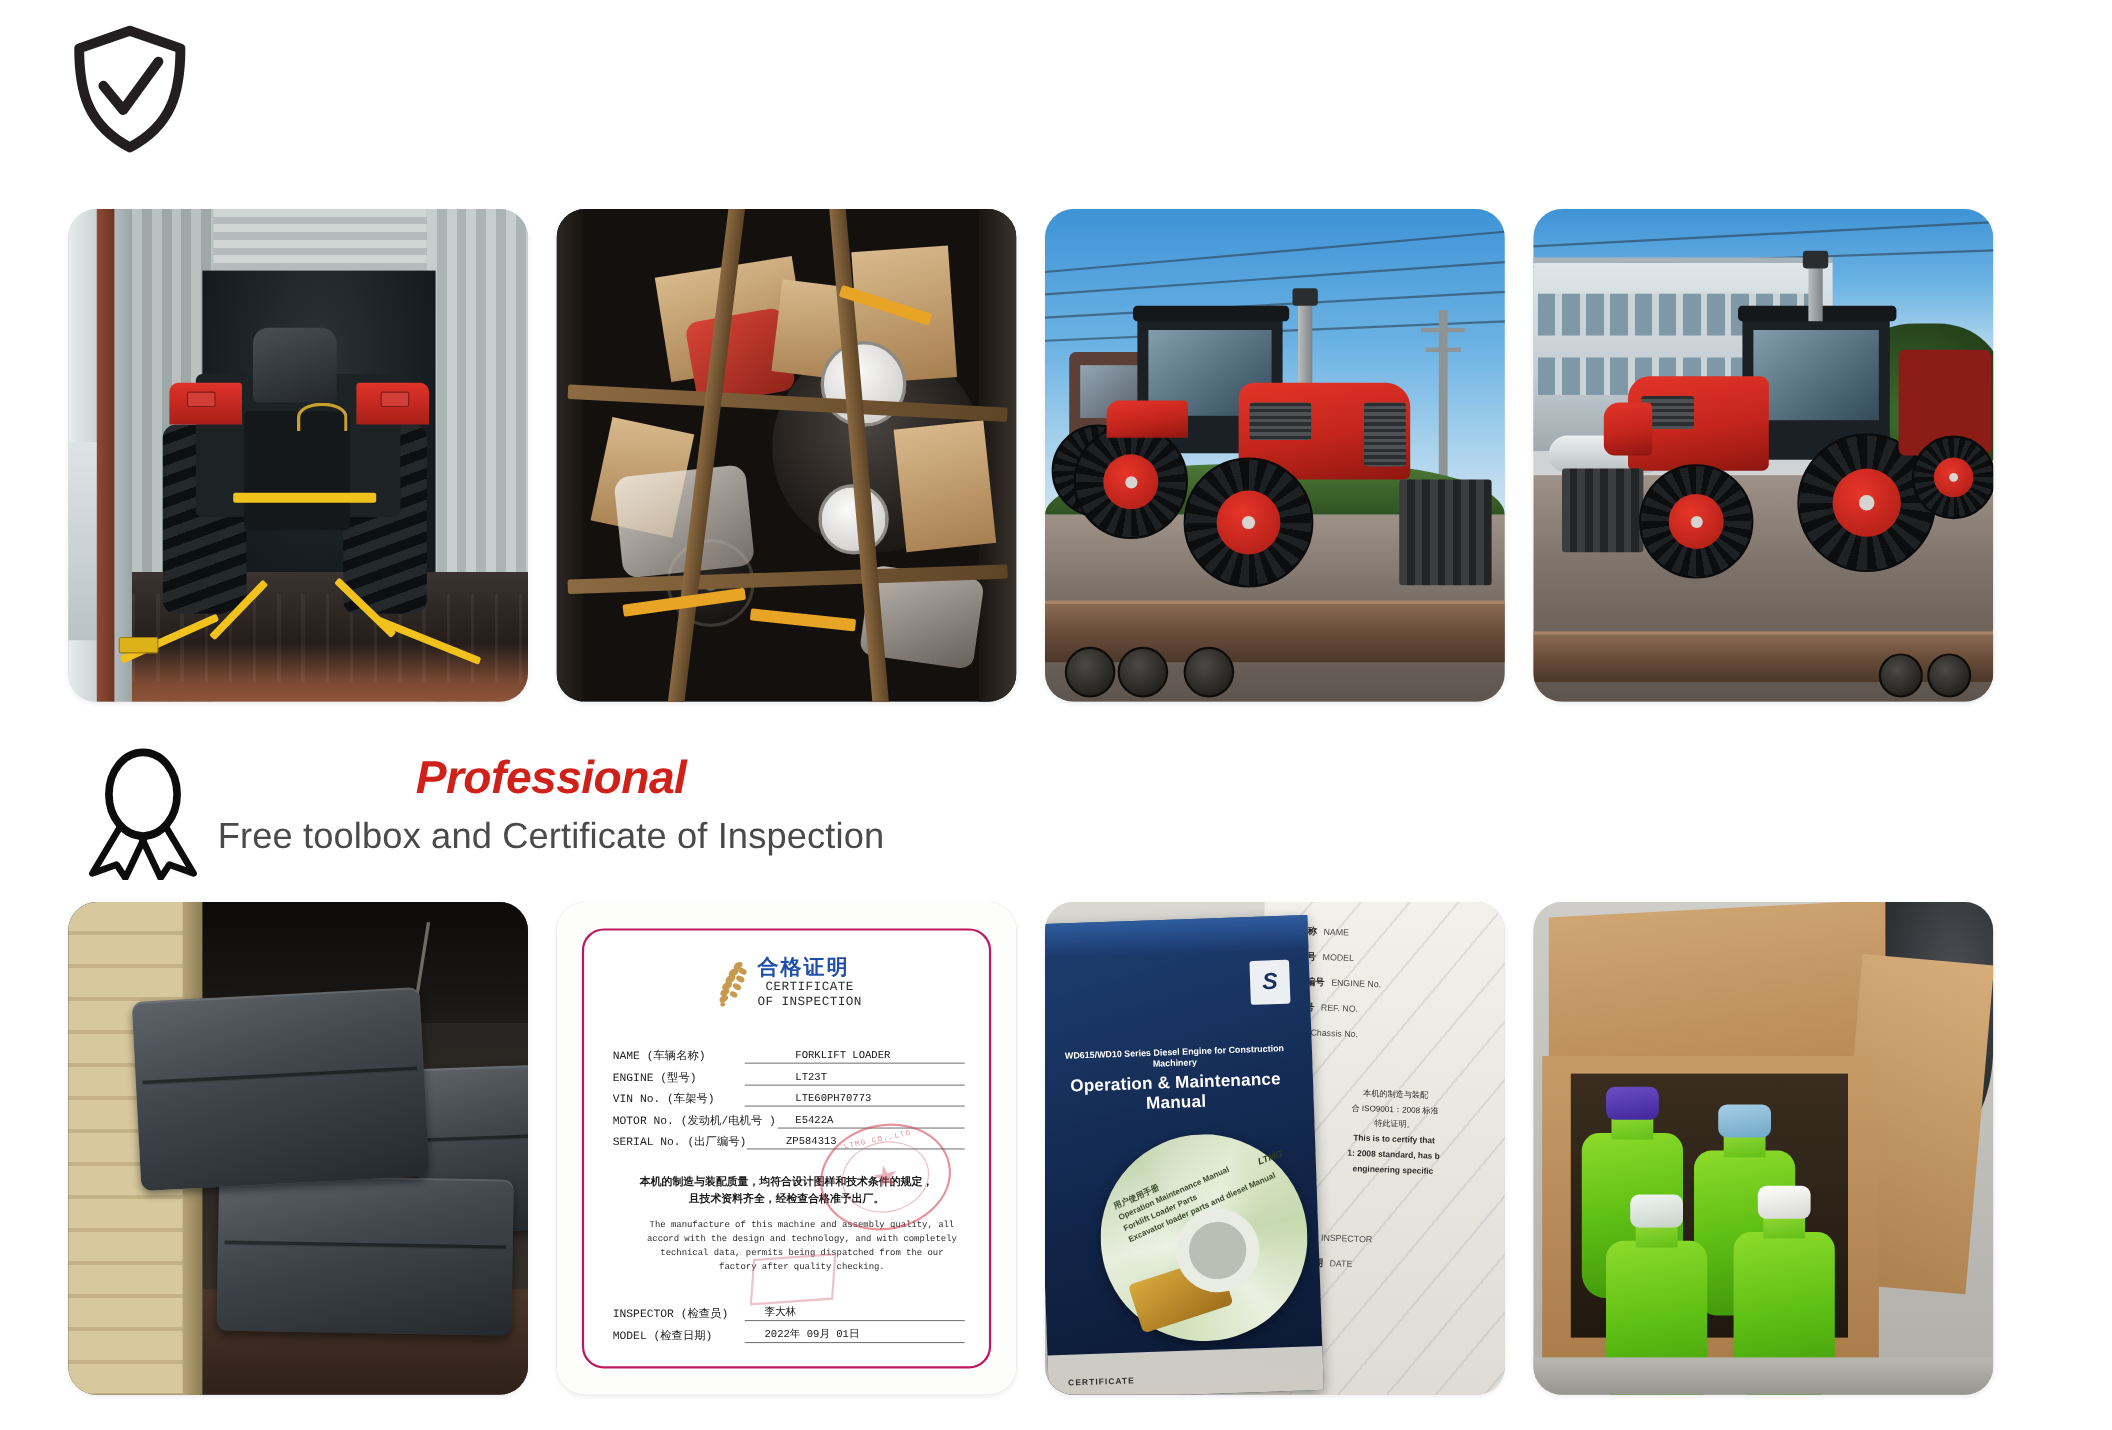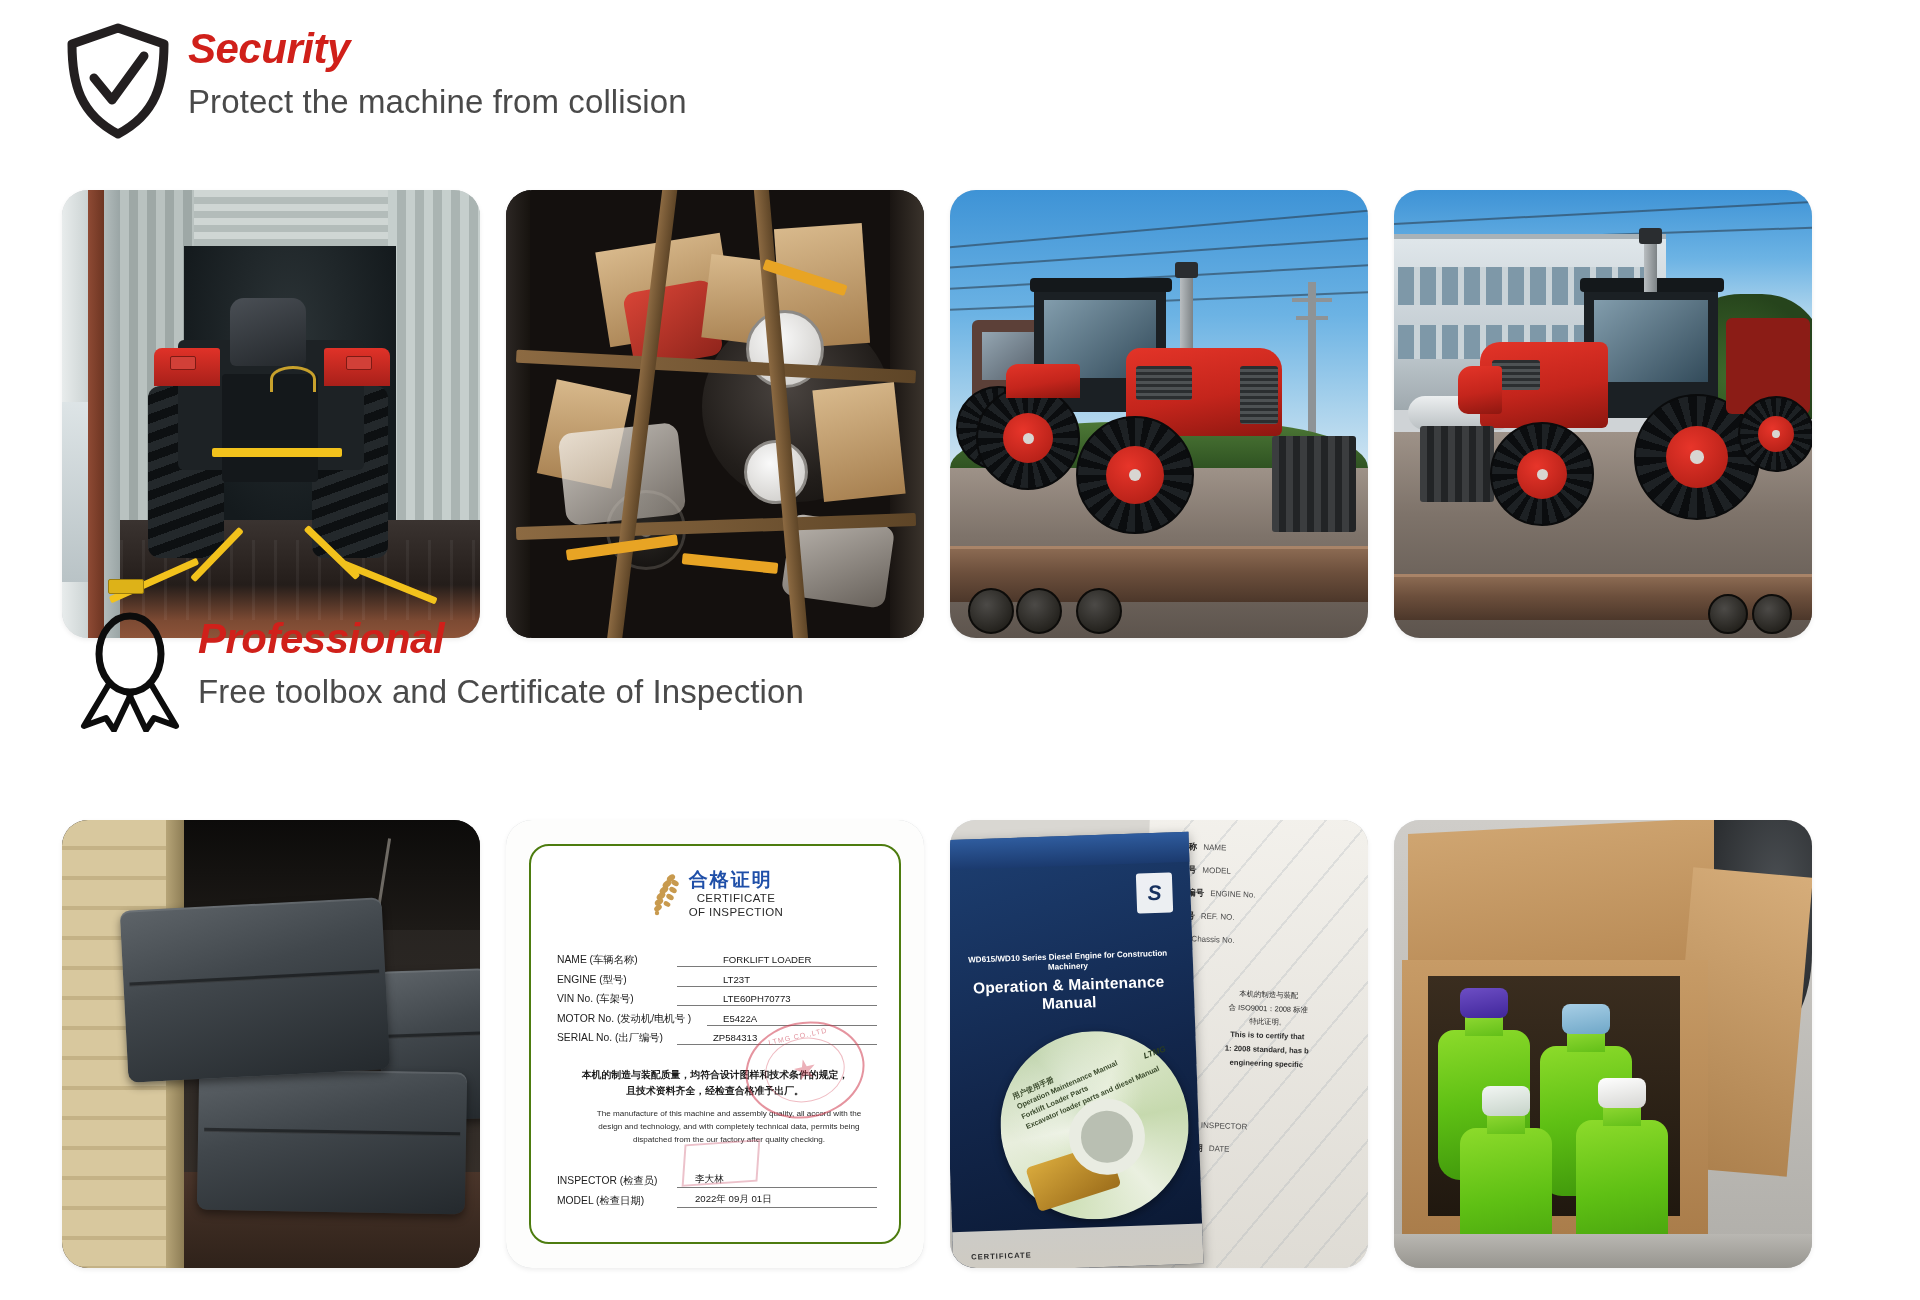--- a/index.html
+++ b/index.html
@@ -22,21 +22,21 @@
   }
   .sec-sub {
     color:#4a4a4a; font-weight:400; line-height:1.1;
     letter-spacing:0.1px;
   }
 
   #hdr-security { position:absolute; left:62px; top:22px; }
   #hdr-security .sec-title { font-size:42px; }
   #hdr-security .sec-sub   { font-size:33px; margin-top:14px; }
 
-  #hdr-professional { position:absolute; left:76px; top:612px; }
+  #hdr-professional { position:absolute; left:76px; top:680px;text-align:center; }
   #hdr-professional .sec-title { font-size:42px; }
   #hdr-professional .sec-sub   { font-size:33px; margin-top:14px; }
 
   
   .img-row { position:absolute; display:flex; gap:26px; left:62px; }
   #row1 { top:190px; }
   #row2 { top:820px; }
 
   .photo {
     width:418px; height:448px;
@@ -347,22 +347,22 @@
   }
 
   
   .cert {
     position:absolute; inset:0; background:#fdfdfc;
     display:flex; align-items:center; justify-content:center;
   }
   .cert-card {
     position:relative;
     width:372px; height:400px;
-    border:2px solid #4d7c0f; border-radius:20px;
-    background:#ffffff; overflow:hidden;
+    border:2px solid #be185d; border-radius:20px;
+    background:#ffffff; overflow:hidden;font-family:Liberation Mono, monospace;
   }
   .cert-head {
     display:flex; align-items:center; justify-content:center;
     gap:8px; padding:24px 0 0 0;
   }
   .wreath { width:34px; height:44px; }
   .cert-head-text { text-align:left; }
   .cert-cn {
     font-size:19px; font-weight:bold; color:#1f4fa8; letter-spacing:2px;
     line-height:1.1;
@@ -572,24 +572,20 @@
 <body>
 
 <div class="page">
 
   <div class="section-header" id="hdr-security">
     <div class="sec-icon">
       <svg width="112" height="118" viewBox="0 0 112 118">
         <path d="M56 6 L102 22 C102 62 94 92 56 112 C18 92 10 62 10 22 Z" fill="none" stroke="#231f20" stroke-width="9" stroke-linejoin="round"></path>
         <path d="M32 56 L50 78 L82 34" fill="none" stroke="#231f20" stroke-width="9" stroke-linecap="round" stroke-linejoin="round"></path>
       </svg>
-    </div>
-    <div class="sec-text">
-      <div class="sec-title">Security</div>
-      <div class="sec-sub">Protect the machine from collision</div>
     </div>
   </div>
 
   <div class="img-row" id="row1">
 
     <div class="photo">
       <div class="inner">
         <div class="c-wall-left"></div>
         <div class="c-outside"></div>
         <div class="c-doorframe"></div>

